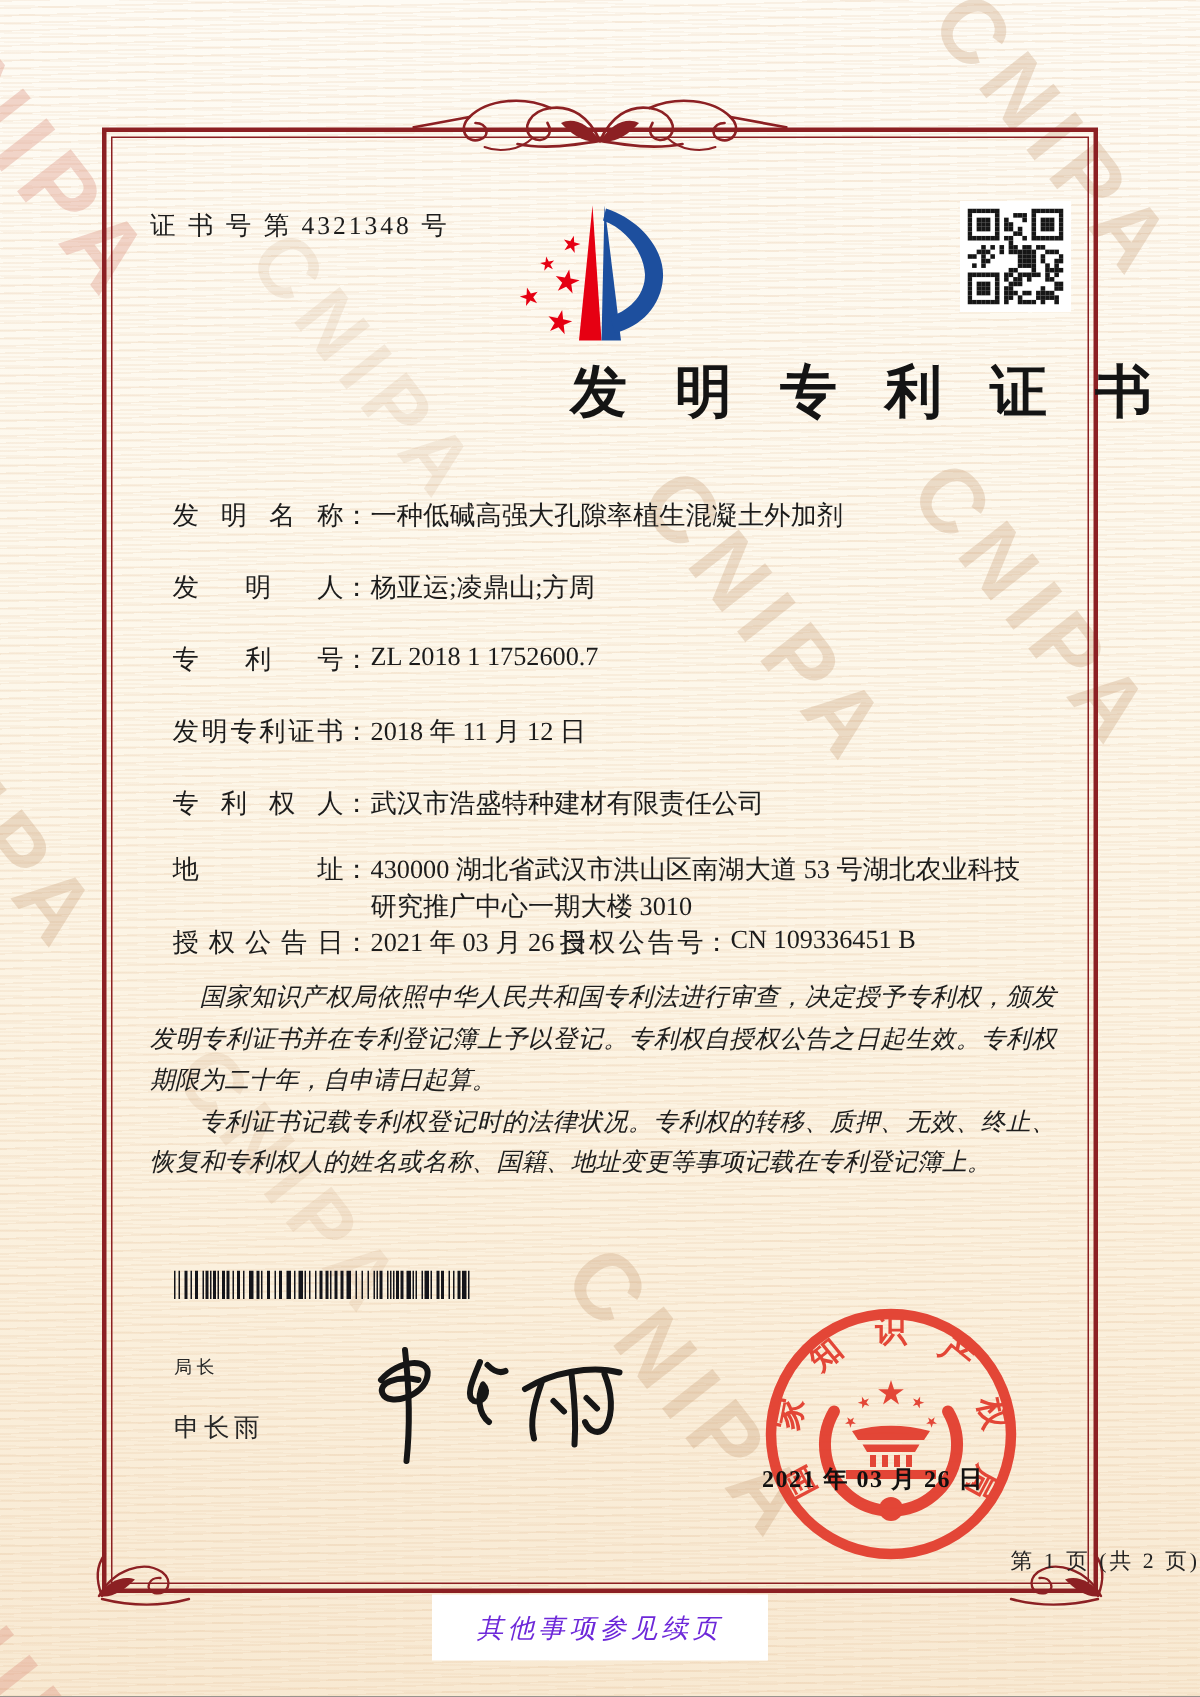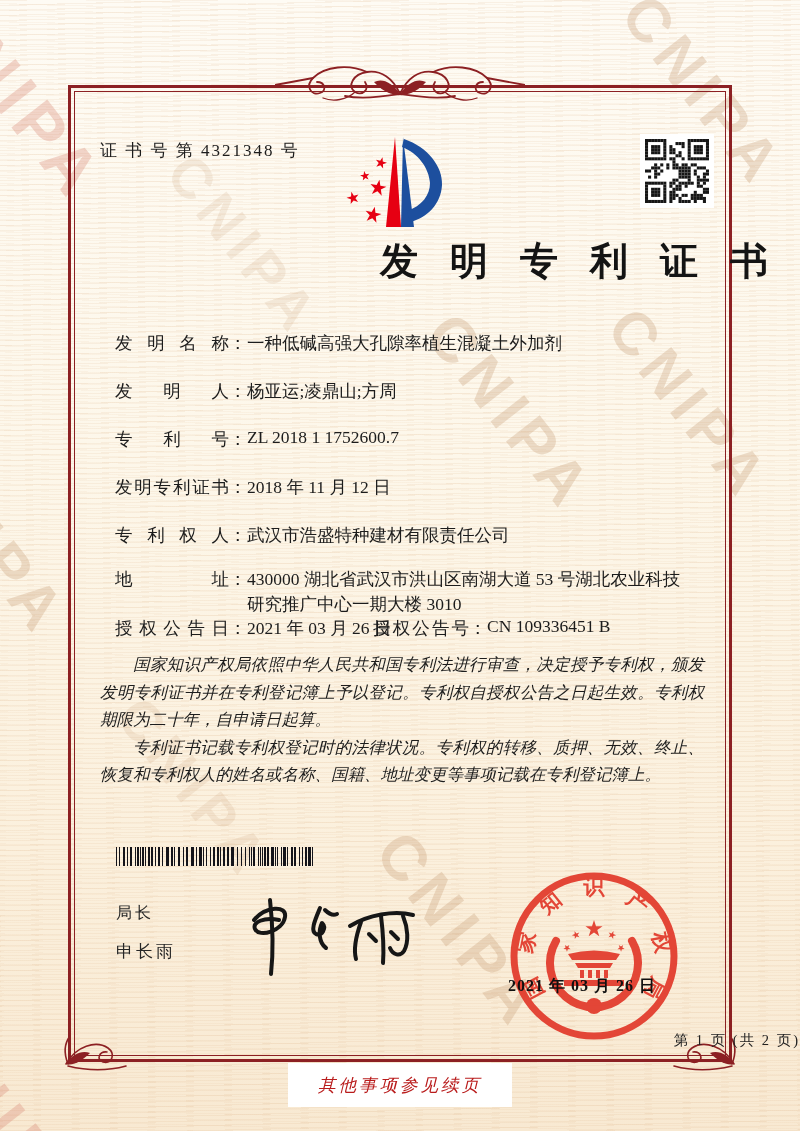--- a/index.html
+++ b/index.html
@@ -33,29 +33,29 @@
   .colon{display:inline-block;width:18px}
   .fvalue{white-space:nowrap}
   .addr-val{white-space:normal;width:470px;line-height:24.5px}
   .pair2{position:absolute;left:258px;top:0;display:flex}
   .pair2 .flabel{width:96px}
   .paras{left:100px;top:651px;width:604px;font-size:16.5px;line-height:27.5px;
     font-style:italic;text-align:justify;color:#1d1d1d}
   .paras p{text-indent:2em;margin:0}
   .qr-box{left:640px;top:134px;width:74px;height:74px;background:#fff;padding:5px}
   .sig-title{left:116px;top:903px;font-family:Liberation Sans, sans-serif;
-    font-size:16px;letter-spacing:3px;color:#262626}
+    font-size:12px;letter-spacing:3px;color:#262626}
   .sig-name{left:116px;top:940px;font-family:Liberation Sans, sans-serif;
     font-size:17px;letter-spacing:3px;color:#262626}
   .seal-wrap{left:502px;top:864px;width:184px;height:184px;opacity:.93}
   .seal-date{left:492px;top:976px;width:180px;text-align:center;font-size:16px;font-weight:700;
     letter-spacing:1px;color:#101010;z-index:5}
   .page-num{left:0;top:1031px;width:100%;text-align:right;font-size:14.5px;letter-spacing:2px;color:#222}
   .note-box{left:50%;top:1063px;transform:translateX(-50%);background:#ffffff;
-    padding:10px 30px;font-size:17.5px;font-style:italic;letter-spacing:3px;color:#b91c1c;white-space:nowrap}
+    padding:10px 30px;font-size:17.5px;font-style:italic;letter-spacing:3px;color:#6d28d9;white-space:nowrap}
   .ornament{pointer-events:none}
   svg text{user-select:none}
 </style>
 </head>
 <body>
 
 <svg width="0" height="0" style="position:absolute" aria-hidden="true">
   <defs>
     <path id="star5" d="M0,-1 L0.2245,-0.309 L0.9511,-0.309 L0.3633,0.118 L0.5878,0.809 L0,0.382 L-0.5878,0.809 L-0.3633,0.118 L-0.9511,-0.309 L-0.2245,-0.309 Z"></path>
   </defs>

